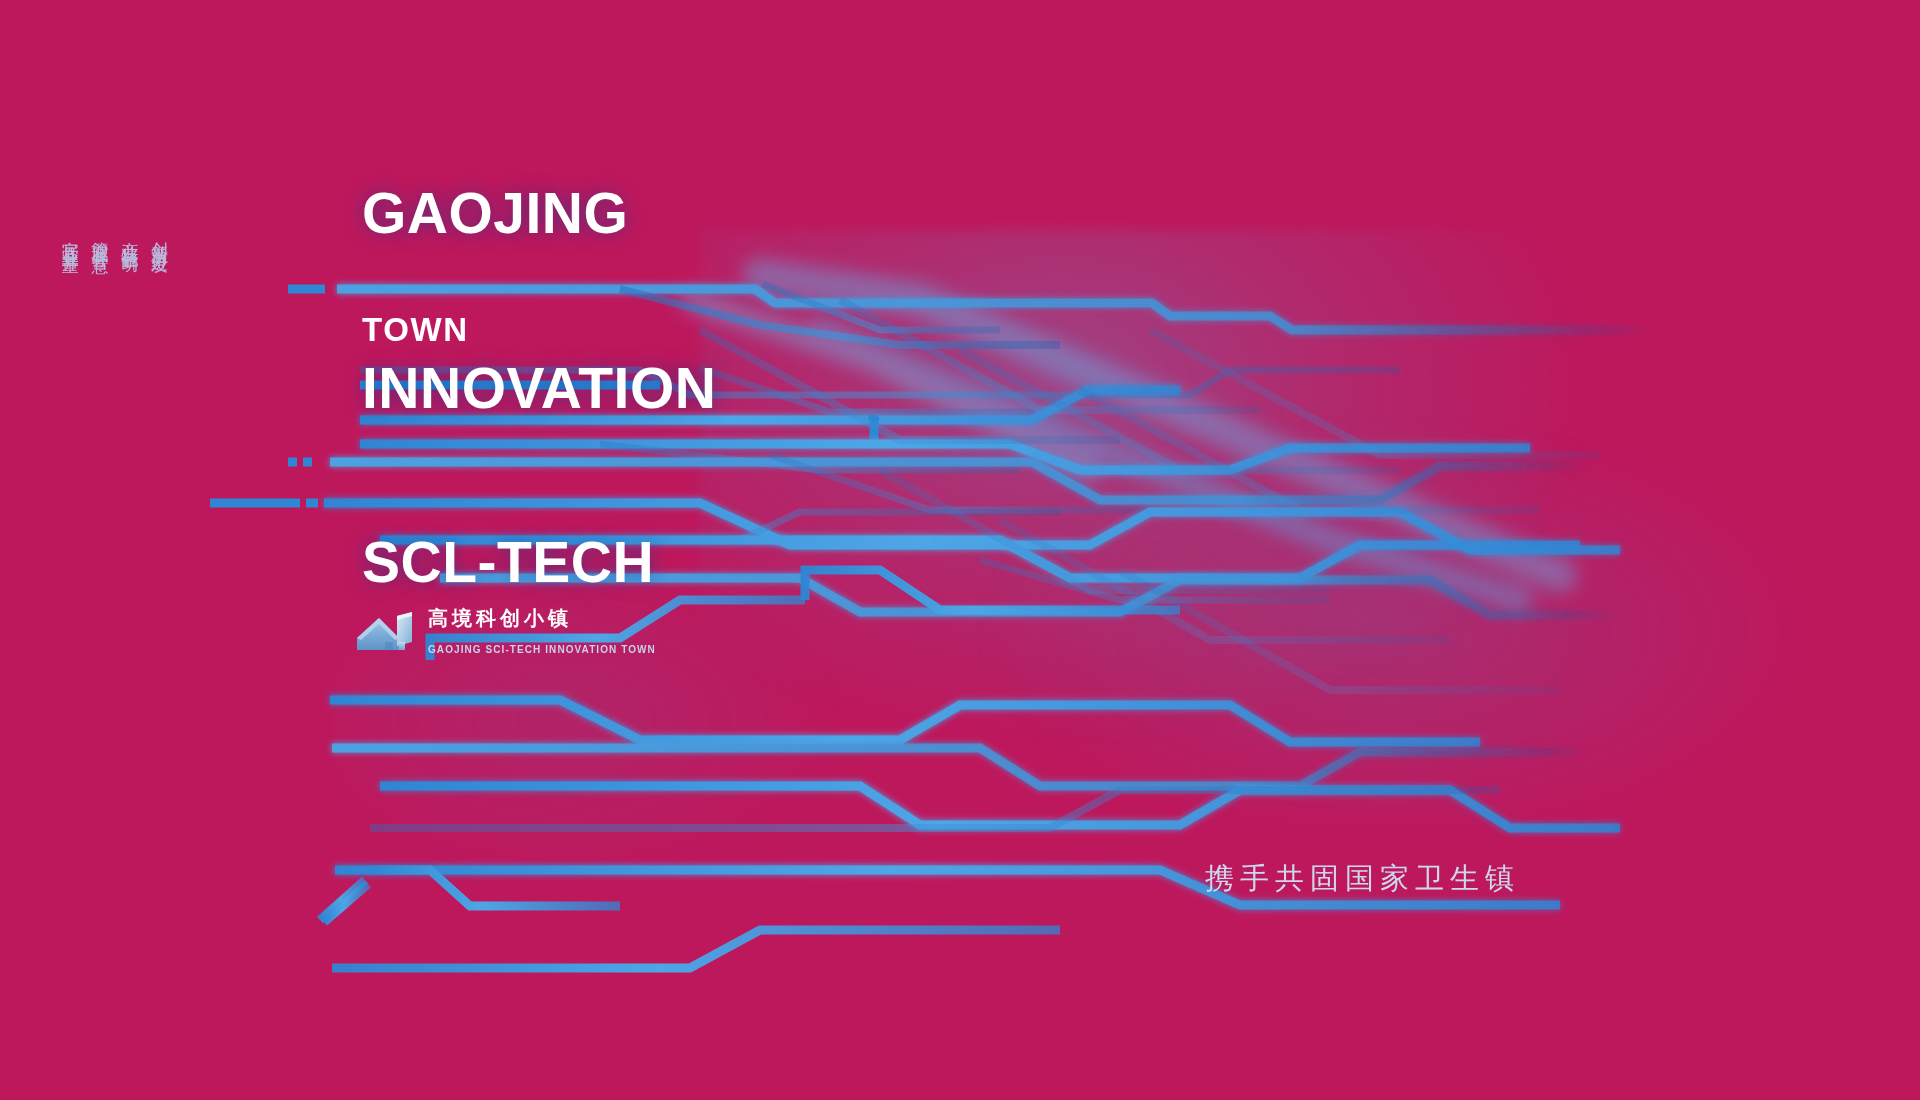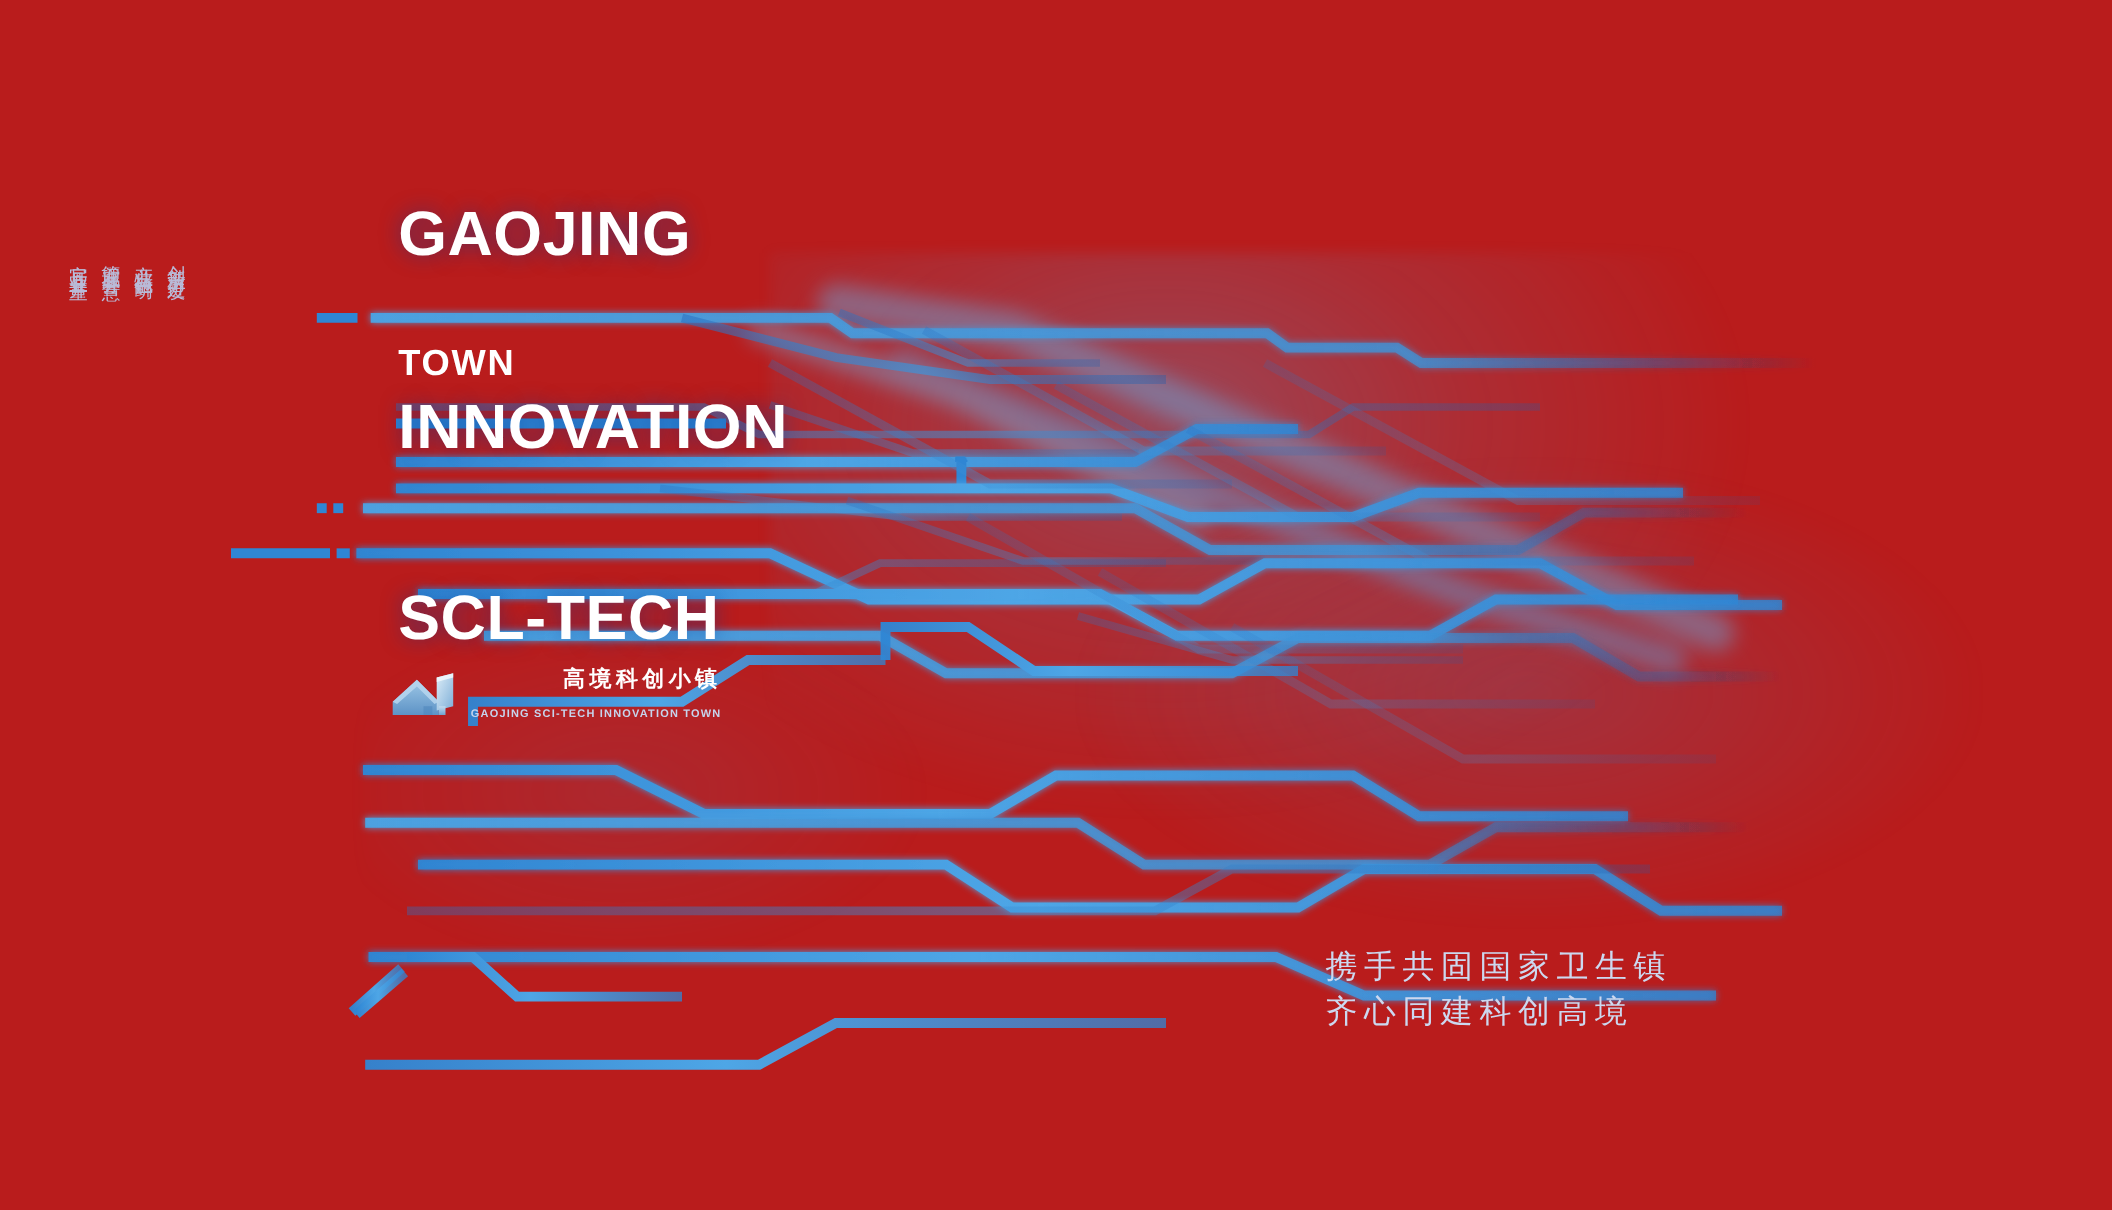--- a/index.html
+++ b/index.html
@@ -6,21 +6,21 @@
   html,body{margin:0;padding:0;}
   body{
     width:1920px;height:1100px;overflow:hidden;
     background:#0a3590;
     font-family:"Liberation Sans","DejaVu Sans",sans-serif;
     position:relative;
   }
   #poster{
     position:absolute;inset:0;
     width:1920px;height:1100px;
-    background:#b91c1c;
+    background:#be185d;
     overflow:hidden;
   }
   
   .glow{
     position:absolute;
     pointer-events:none;
   }
   .glow-a{
     left:700px;top:230px;width:900px;height:520px;
     background:radial-gradient(ellipse at 40% 30%, rgba(86,168,226,0.30) 0%, rgba(86,168,226,0.12) 35%, rgba(10,53,144,0) 70%);
@@ -100,21 +100,20 @@
   }
   .logo-mark{width:62px;height:42px;display:block;flex:0 0 auto;}
   .logo-text{display:flex;flex-direction:column;justify-content:center;}
   .logo-cn{
     color:#ffffff;
     font-family:Liberation Sans, sans-serif;
     font-size:20px;
     font-weight:bold;
     letter-spacing:4px;
     line-height:1.08;
-    text-align:right;
   }
   .logo-en{
     color:#c6d4ec;
     font-family:"Liberation Sans",sans-serif;
     font-size:10px;
     font-weight:bold;
     letter-spacing:1.08px;
     margin-top:14px;
     white-space:nowrap;
   }
@@ -298,16 +297,15 @@
       <path d="M30,40 L30,32 L38,32 L38,40 Z" fill="#4d85bb" opacity="0.55"></path>
     </svg>
     <div class="logo-text">
       <div class="logo-cn">高境科创小镇</div>
       <div class="logo-en">GAOJING SCI-TECH INNOVATION TOWN</div>
     </div>
   </div>
 
   <div class="br-slogan">
     <span>携手共固国家卫生镇</span>
-    <span>齐心同建科创高境</span>
   </div>
 
 </div>
 
 </body></html>

